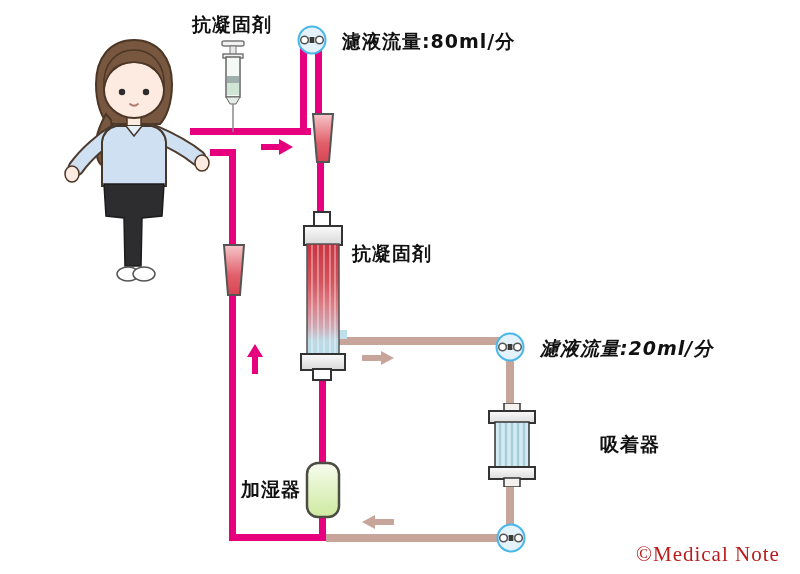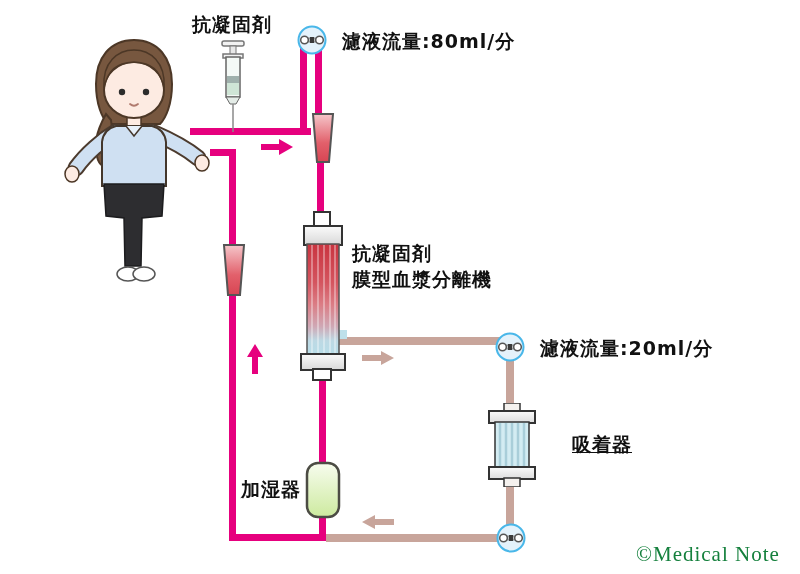--- a/index.html
+++ b/index.html
@@ -8,21 +8,21 @@
     font-family:"DejaVu Sans",sans-serif;
   }
   .abs{position:absolute;}
   .line-blood{position:absolute;background:#e6007e;}
   .line-plasma{position:absolute;background:#c8a59b;}
   .lbl{
     position:absolute;color:#111111;font-size:19px;font-weight:600;
     letter-spacing:1px;white-space:nowrap;line-height:26px;
   }
   .lbl-copy{
-    position:absolute;color:#15803d;font-size:21px;font-weight:400;
+    position:absolute;color:#b91c1c;font-size:21px;font-weight:400;
     font-family:"Liberation Serif","DejaVu Serif",serif;letter-spacing:1px;white-space:nowrap;
   }
   svg{display:block;}
 </style>
 </head>
 <body>
 
 <div id="stage">
 
   <div class="line-blood" style="left:190px;top:128px;width:121px;height:7px;"></div>
@@ -216,20 +216,19 @@
         </linearGradient>
       </defs>
       <rect x="2" y="2" width="32" height="54" rx="11" fill="url(#bagGrad)" stroke="#4c4c44" stroke-width="2.5"></rect>
     </svg>
   </div>
 
   <div class="lbl" style="left:192px;top:11px;">抗凝固剤</div>
   <div class="lbl" style="left:342px;top:28px;">濾液流量:80ml/分</div>
   <div class="lbl" style="left:352px;top:240px;">
     <span style="display:block;">抗凝固剤</span>
-    <span style="display:block;">膜型血漿分離機</span>
-  </div>
-  <div class="lbl" style="left:540px;top:335px;">濾液流量:20ml/分</div>
-  <div class="lbl" style="left:572px;top:431px;text-decoration:underline;">吸着器</div>
+  </div>
+  <div class="lbl" style="left:540px;top:335px;font-style:italic;">濾液流量:20ml/分</div>
+  <div class="lbl" style="left:600px;top:431px;">吸着器</div>
   <div class="lbl" style="left:241px;top:477px;font-family:Liberation Serif, serif;">加湿器</div>
   <div class="lbl-copy" style="left:636px;top:542px;">©Medical Note</div>
 
 </div>
 
 </body></html>

